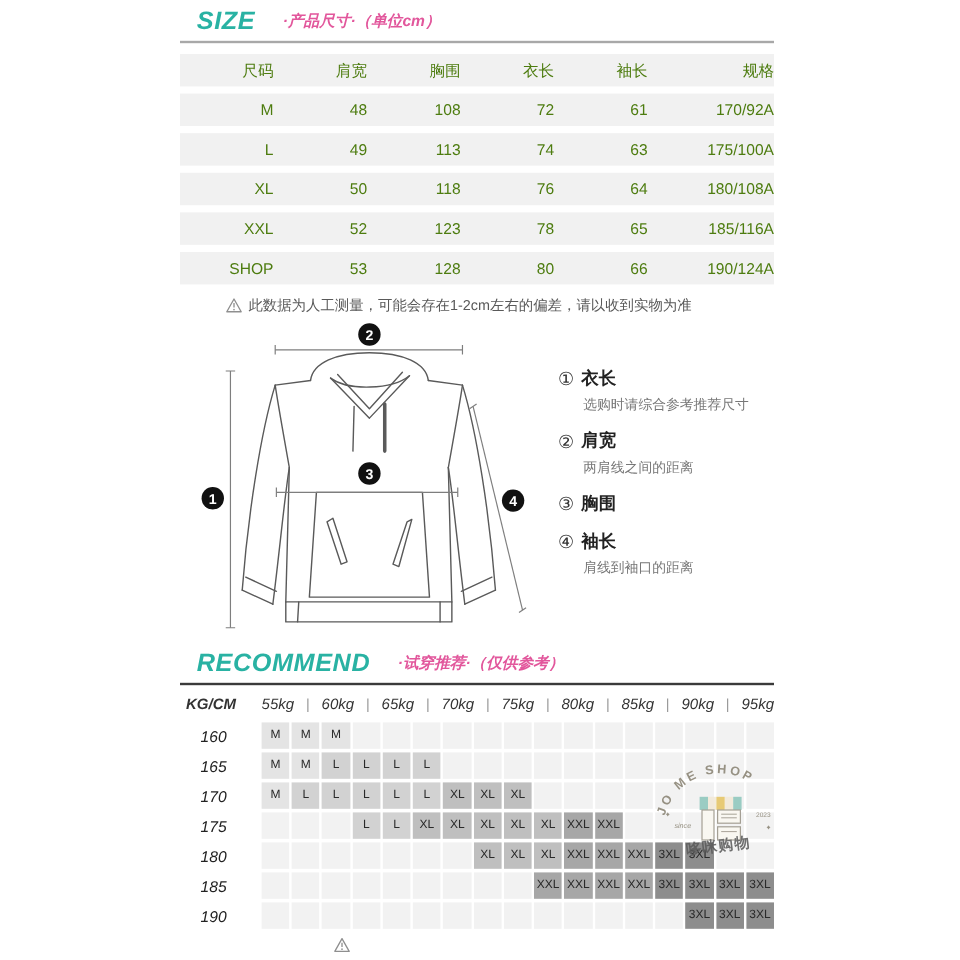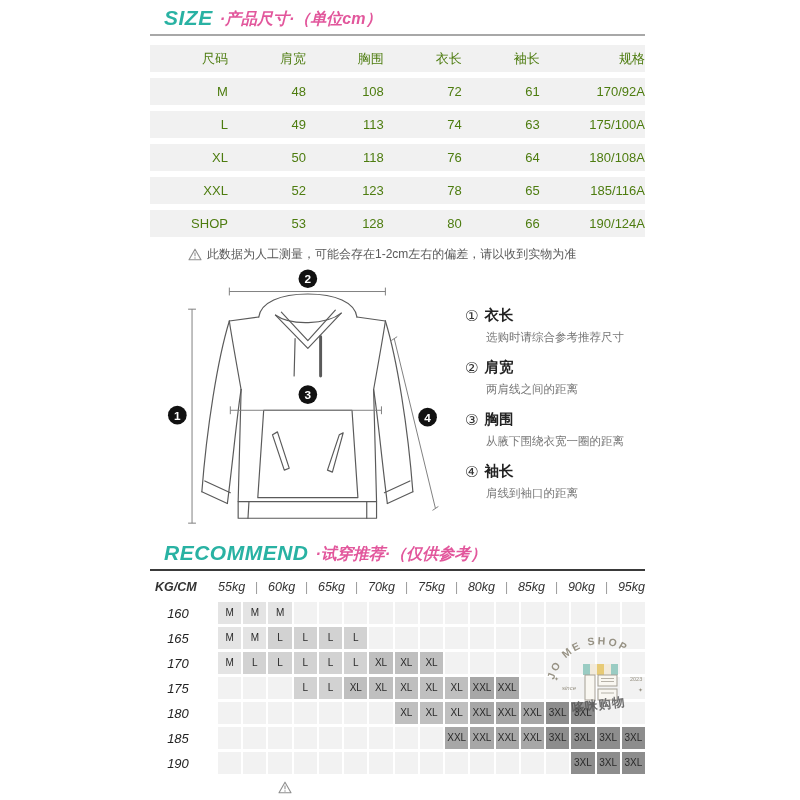--- a/index.html
+++ b/index.html
@@ -1,23 +1,23 @@
 <!DOCTYPE html>
 <html><head>
 <meta charset="utf-8">
 <style>
   * { margin:0; padding:0; box-sizing:border-box; }
   html,body { background:#ffffff; }
   body { font-family:"Liberation Sans","DejaVu Sans",sans-serif; }
   .page { width:800px; height:800px; background:#fff; overflow:hidden; padding:6px 155px 0 150px; position:relative; }
 
   
-  .sec-head { display:flex; align-items:flex-end; gap:7px; padding-left:14px; margin-bottom:4px; }
+  .sec-head { display:flex; align-items:center; gap:23px; padding-left:14px; margin-bottom:4px; }
   .head-en { font-size:21px; font-weight:bold; font-style:italic; color:#29b2a3; letter-spacing:.5px; }
-  .head-zh { font-size:16px; font-weight:bold; font-style:italic; color:#e2579c; }
+  .head-zh { font-size:13px; font-weight:bold; font-style:italic; color:#e2579c; }
   .hr1 { height:2px; background:#a8a8a8; }
   .hr2 { height:2px; background:#3a3a3a; }
 
   
   .size-table { display:flex; flex-direction:column; gap:6px; margin-top:9px; }
   .srow { display:grid; grid-template-columns:1fr 1fr 1fr 1fr 1fr 1.35fr; background:#f1f1f1; height:27px; align-items:center; }
   .scell { text-align:right; font-size:13px; color:#4d7c0f; }
 
   
   .note { margin-top:9px; font-size:12px; color:#595959; display:flex; align-items:center; gap:5px; }
@@ -197,21 +197,20 @@
             <span class="defnum">②</span>
             <span>肩宽</span>
           </div>
           <div class="defdesc">两肩线之间的距离</div>
         </div>
         <div>
           <div class="defname">
             <span class="defnum">③</span>
             <span>胸围</span>
           </div>
-          <div class="defdesc">从腋下围绕衣宽一圈的距离</div>
         </div>
         <div>
           <div class="defname">
             <span class="defnum">④</span>
             <span>袖长</span>
           </div>
           <div class="defdesc">肩线到袖口的距离</div>
         </div>
       </div>
   </div>

